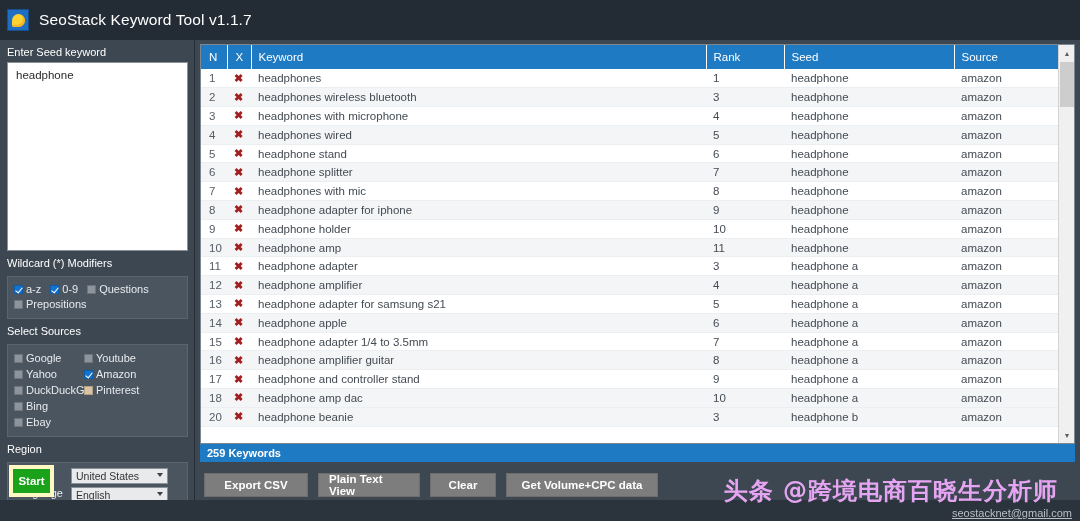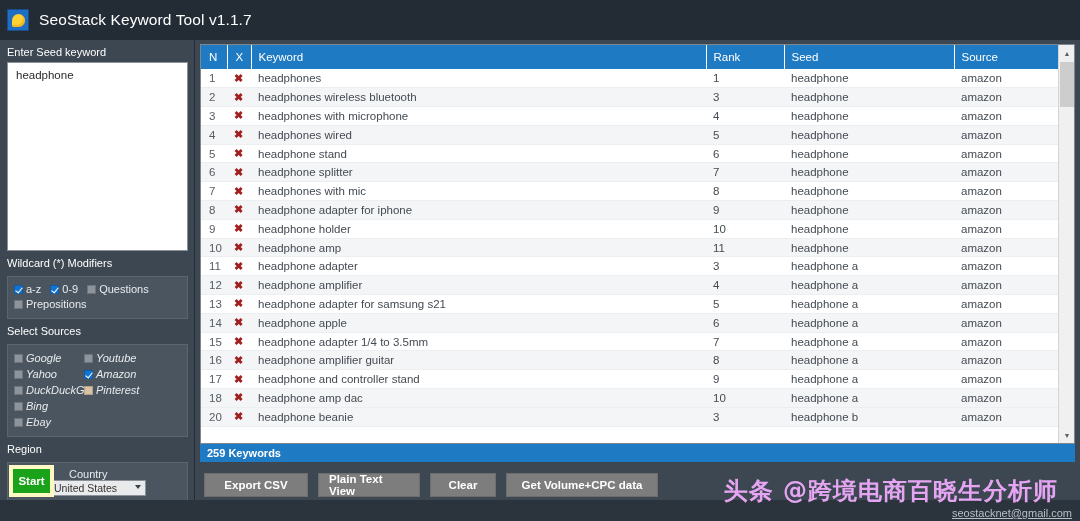--- a/index.html
+++ b/index.html
@@ -99,30 +99,29 @@
     content: "";
     position: absolute;
     left: 2px; top: 0px;
     width: 3px; height: 6px;
     border: solid #ffffff;
     border-width: 0 1.5px 1.5px 0;
     transform: rotate(40deg);
   }
   .cb.tinted .box { background: #d8c3a5; border-color: #b39f84; }
 
-  .sources-grid { display: flex; flex-wrap: wrap; font-style: italic; }
+  .sources-grid { display: flex; flex-wrap: wrap; }
   .sources-col-a { width: 70px; }
   .sources-col-b { width: 62px; }
   .sources-col-c { width: 45px; }
   .sources-grid .cb { display: flex; margin-right: 0; line-height: 16px; }
 
   .region-row {
-    display: flex; align-items: center;
+    display: flex; 
     margin-bottom: 3px;
-    flex-direction: column;
   }
   .region-row:last-child { margin-bottom: 0; }
   .region-label {
     color: #e8ebee;
     font-size: 11px;
     width: 57px;
     flex: 0 0 auto;
   }
   .select {
     position: relative;

